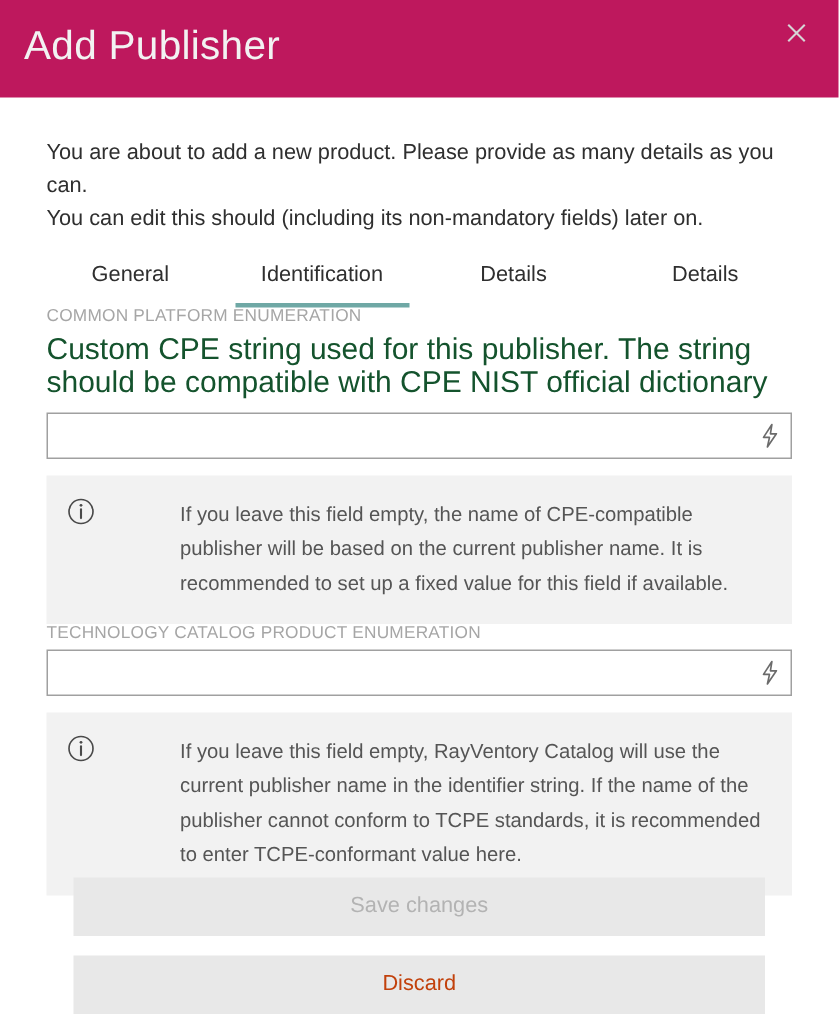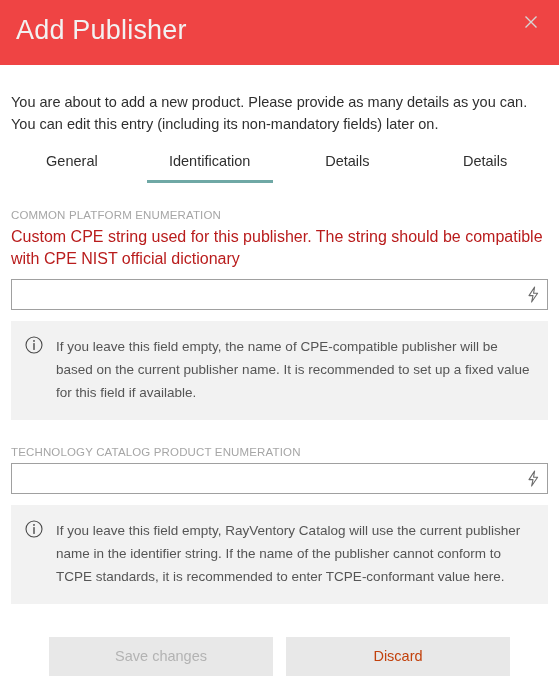--- a/index.html
+++ b/index.html
@@ -22,21 +22,21 @@
     height: 690px;
     background: #ffffff;
     display: flex;
     flex-direction: column;
   }
 
   
   .titlebar {
     position: relative;
     height: 65px;
-    background: #ef4444;
+    background: #be185d;
     flex: 0 0 65px;
     display: flex;
     align-items: center;
   }
   .titlebar-title {
     font-size: 27px;
     font-weight: 400;
     color: #f2f2f2;
     letter-spacing: 0.2px;
     margin-left: 16px;
@@ -54,21 +54,21 @@
     justify-content: center;
     cursor: pointer;
     color: #d6d6d6;
   }
   .close-btn svg { display: block; }
 
   
   .body {
     flex: 1 1 auto;
     position: relative;
-    padding: 0 11px;
+    padding: 0 31px;
     border-radius: 14px;
   }
 
   .intro {
     margin-top: 26px;
     font-size: 14.5px;
     line-height: 22px;
     color: #2f2f2f;
     max-width: 520px;
   }
@@ -89,35 +89,34 @@
     border-bottom: 3px solid transparent;
     cursor: pointer;
     line-height: 20px;
   }
   .tab.active {
     border-bottom-color: #6fa8a5;
   }
 
   
   .section {
-    margin-top: 26px;
   }
   .section.second {
   }
   .section-label {
     font-size: 11.5px;
     letter-spacing: 0.15px;
     color: #a6a6a6;
     text-transform: uppercase;
     margin-bottom: 5px;
   }
   .section-desc {
-    font-size: 16px;
+    font-size: 20px;
     line-height: 22px;
-    color: #b91c1c;
+    color: #14532d;
     margin-bottom: 9px;
   }
 
   
   .field {
     position: relative;
     height: 31px;
     border: 1px solid #a0a0a0;
     background: #ffffff;
     display: flex;
@@ -149,20 +148,21 @@
   }
   .field-action svg { display: block; }
 
   
   .infobox {
     margin-top: 11px;
     background: #f2f2f2;
     padding: 14px 16px 16px 14px;
     display: flex;
     align-items: flex-start;
+    gap: 44px;
   }
   .info-icon {
     flex: 0 0 20px;
     width: 20px;
     height: 20px;
     margin-right: 11px;
     margin-top: 1px;
     color: #4a4a4a;
   }
   .info-icon svg { display: block; }
@@ -174,20 +174,21 @@
 
   
   .footer {
     position: absolute;
     left: 0;
     right: 0;
     bottom: 14px;
     display: flex;
     padding: 0 49px;
     gap: 13px;
+    flex-direction: column;
   }
   .btn {
     flex: 1 1 0;
     height: 39px;
     border: 0;
     background: #e8e8e8;
     font-family: "Liberation Sans", sans-serif;
     font-size: 14.5px;
     color: #c2410c;
     cursor: pointer;
@@ -211,21 +212,21 @@
       <svg width="14" height="14" viewBox="0 0 14 14" aria-hidden="true">
         <path d="M1.5 1.5 L12.5 12.5 M12.5 1.5 L1.5 12.5" stroke="currentColor" stroke-width="1.4" fill="none"></path>
       </svg>
     </div>
   </div>
 
   <div class="body">
 
     <div class="intro">
       <div>You are about to add a new product. Please provide as many details as you can.</div>
-      <div>You can edit this entry (including its non-mandatory fields) later on.</div>
+      <div>You can edit this should (including its non-mandatory fields) later on.</div>
     </div>
 
     <div class="tabs">
       <div class="tab">General</div>
       <div class="tab active" style="border-bottom-color: rgb(111, 168, 165);">Identification</div>
       <div class="tab">Details</div>
       <div class="tab">Details</div>
     </div>
 
     <div class="section">

